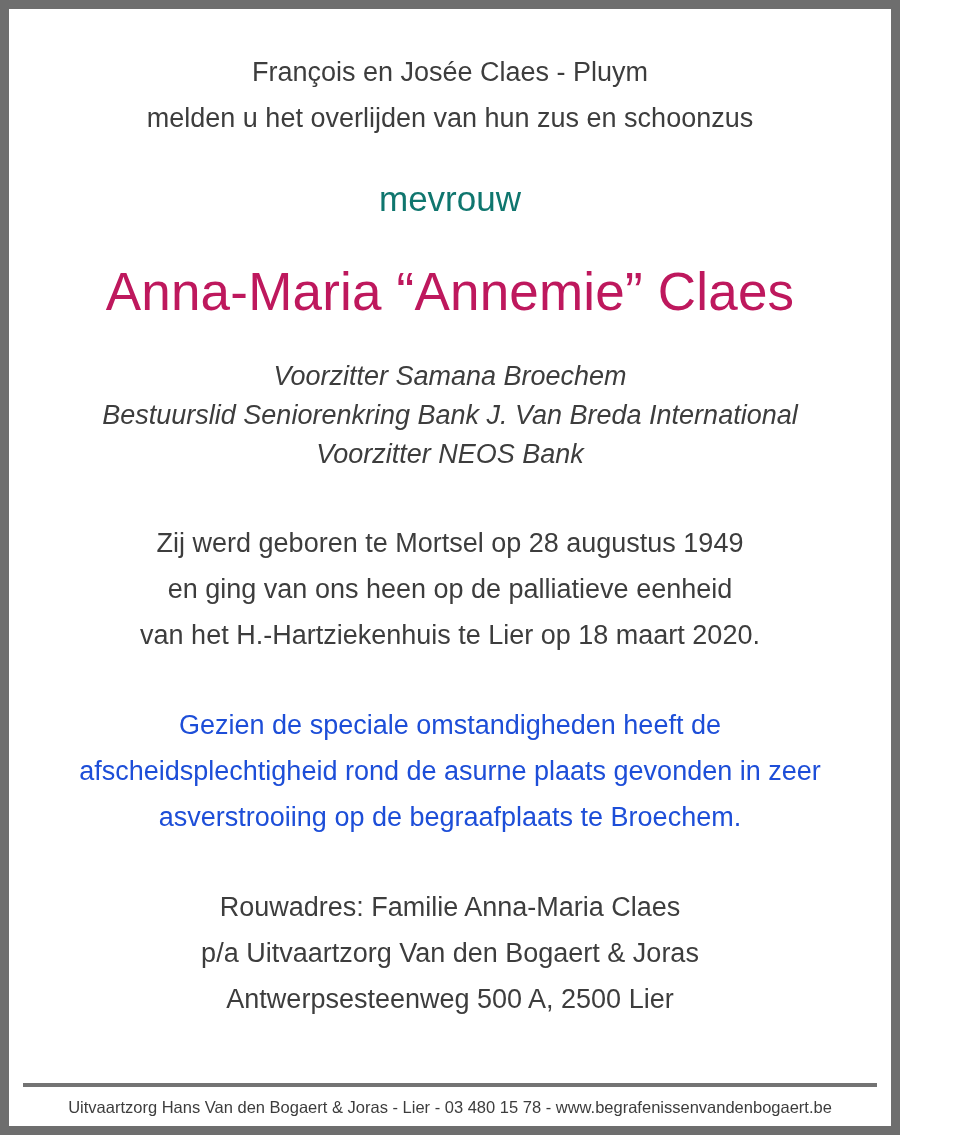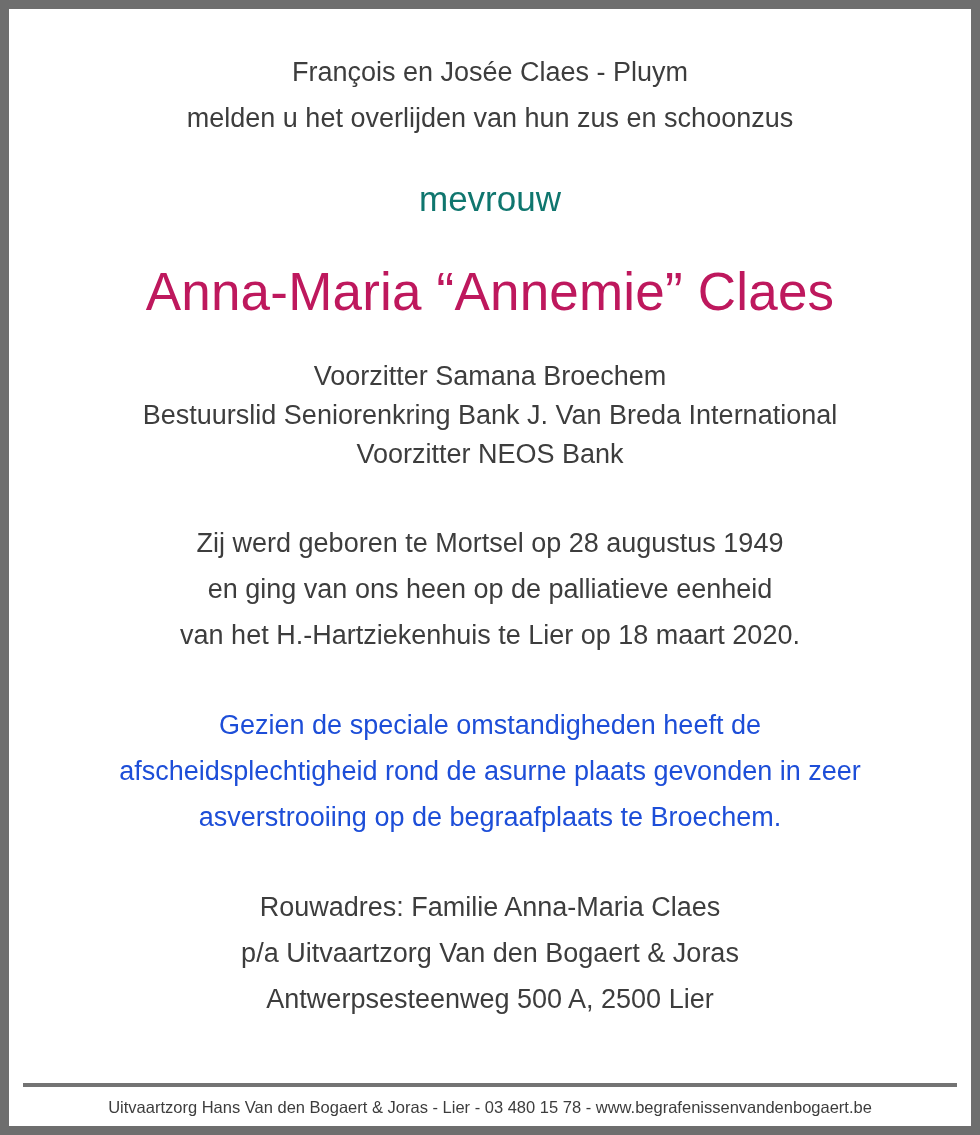--- a/index.html
+++ b/index.html
@@ -7,21 +7,21 @@
     padding: 0;
     background: #ffffff;
   }
   body {
     width: 980px;
     height: 1135px;
     font-family: "Liberation Sans", sans-serif;
   }
   .card {
     box-sizing: border-box;
-    width: 980px;
+    width: 900px;
     height: 1135px;
     border: 9px solid #6e6e6e;
     background: #ffffff;
     display: flex;
     flex-direction: column;
     align-items: stretch;
     padding: 0;
   }
   .content {
     flex: 1 1 auto;
@@ -57,20 +57,21 @@
     font-size: 53px;
     line-height: 66px;
     color: #be185d;
     font-weight: 400;
     letter-spacing: 0.2px;
     margin-top: 42px;
   }
   .roles {
     font-size: 27px;
     line-height: 39px;
+    font-style: italic;
     color: #3d3d3d;
   }
   .birth {
     font-size: 27px;
     line-height: 46px;
     color: #3d3d3d;
   }
   .ceremony {
     font-size: 27px;
     line-height: 46px;

